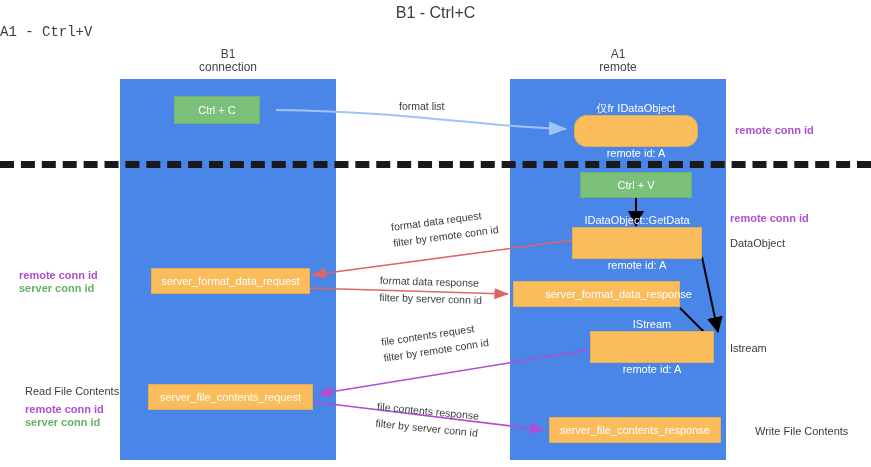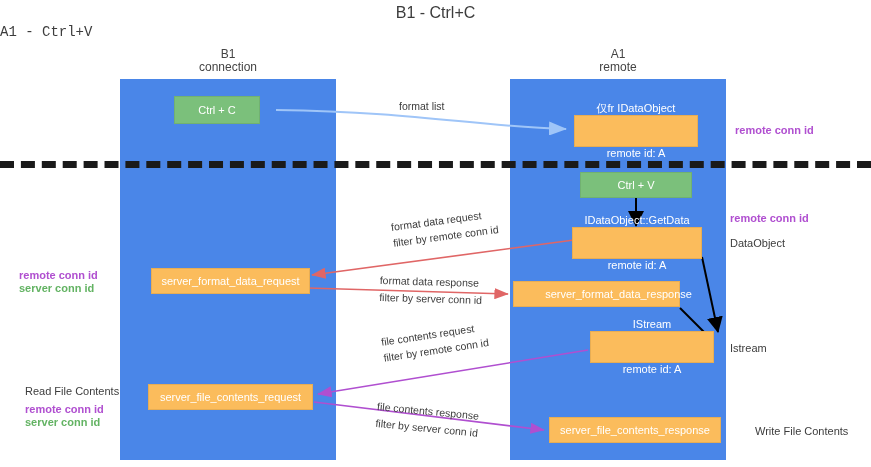--- a/index.html
+++ b/index.html
@@ -129,21 +129,21 @@
 
     <path d="M 314,402 L 544,430" stroke="#b04fd0" stroke-width="1.6" fill="none" marker-end="url(#ah-magenta)"></path>
   </svg>
 
   <div class="divider" style="top:161px;"></div>
 
   <div class="node green" style="left:162px;top:96px;width:86px;height:28px;margin-left:12px;">
     <span>Ctrl + C</span>
   </div>
 
-  <div class="node orange" style="left:574px;top:115px;width:124px;height:32px;">
+  <div class="node orange" style="left:574px;top:115px;width:124px;height:32px;border-radius:13px;">
     <span>仅fr IDataObject</span>
     <span class="l2">remote id: A</span>
   </div>
 
   <div class="node green" style="left:580px;top:172px;width:112px;height:26px;">
     <span>Ctrl + V</span>
   </div>
 
   <div class="node orange" style="left:572px;top:227px;width:130px;height:32px;justify-content:center;">
     <span>IDataObject::GetData</span>

